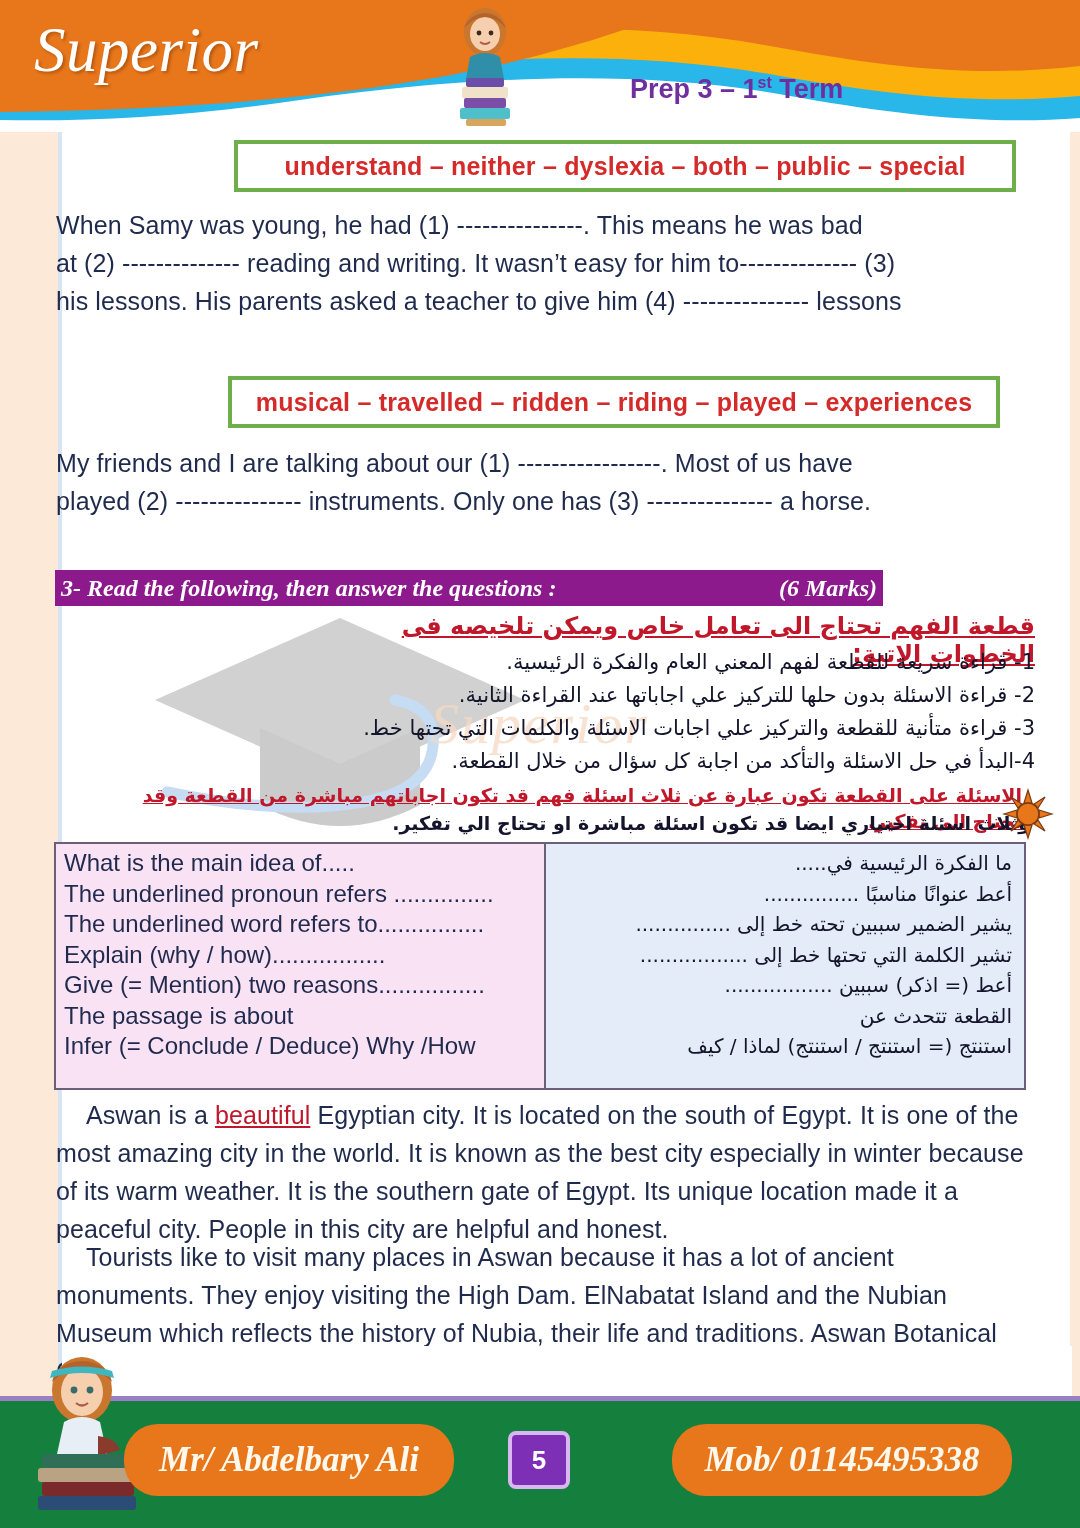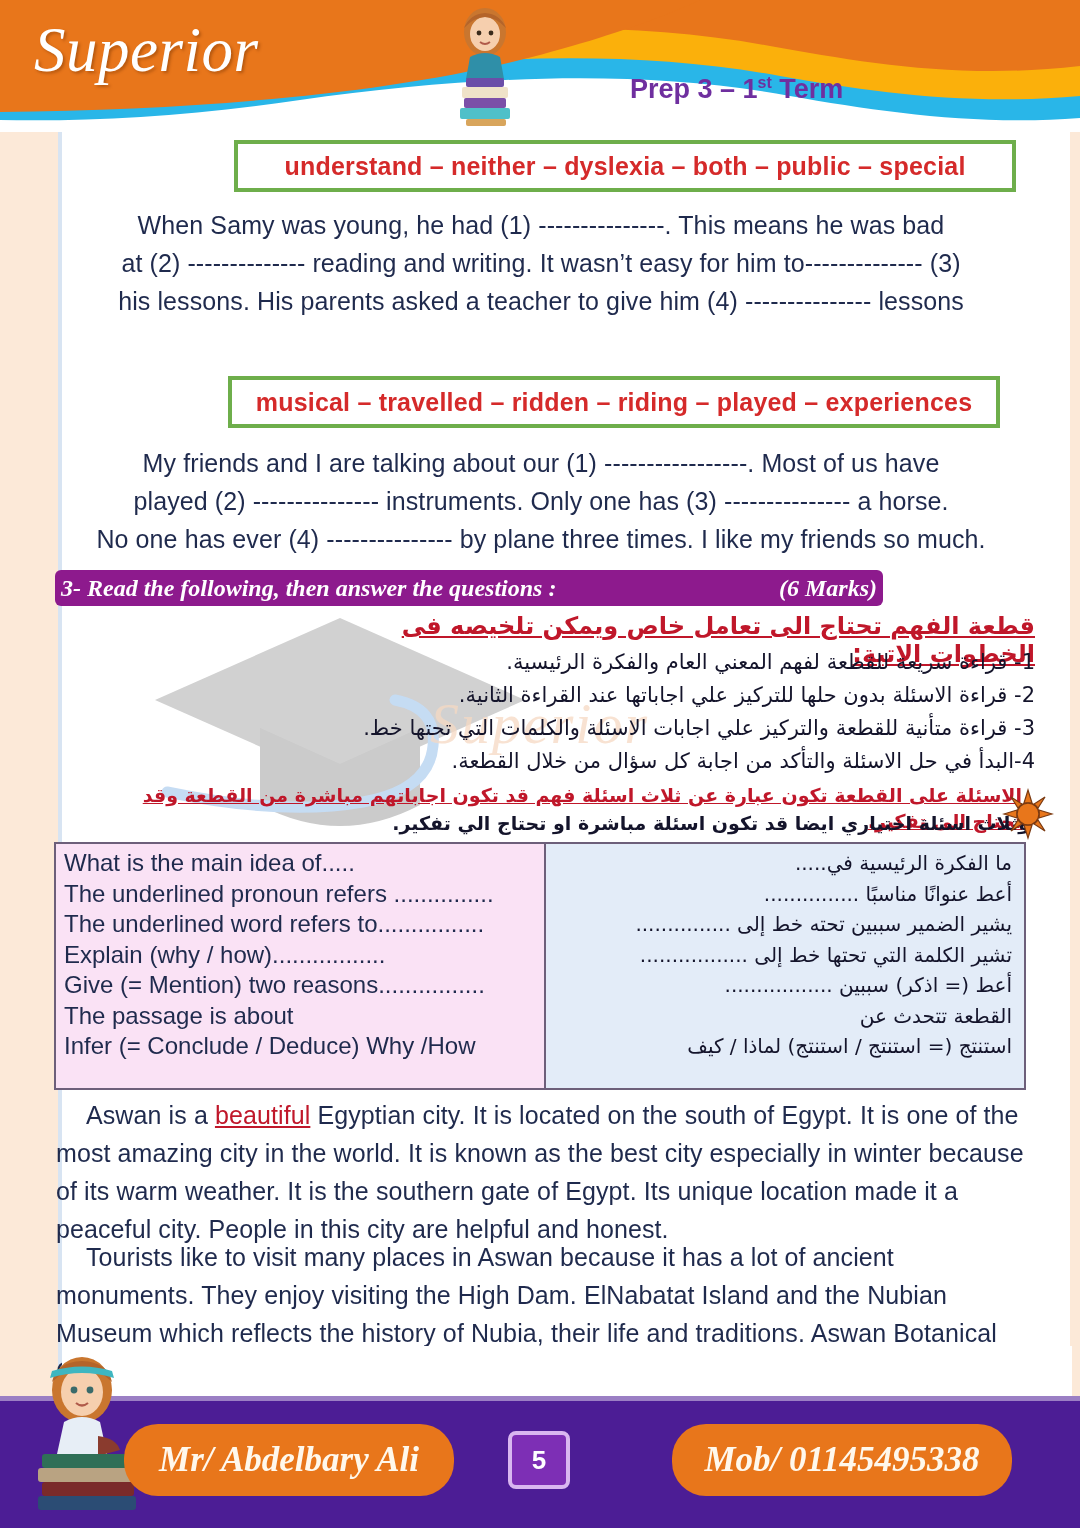--- a/index.html
+++ b/index.html
@@ -105,21 +105,20 @@
 
   
   .gapfill {
     position: absolute;
     left: 56px;
     width: 970px;
     font-size: 25px;
     line-height: 38px;
     color: #1f2a4d;
     letter-spacing: .1px;
-    text-align: center;
   }
   #gapfill-1 { top: 206px; }
   #gapfill-2 { top: 444px; }
 
   
   .section-bar {
     position: absolute;
     left: 55px;
     top: 570px;
     width: 828px;
@@ -127,21 +126,20 @@
     background: #8d1a8d;
     color: #ffffff;
     font-family: "Liberation Serif", serif;
     font-style: italic;
     font-weight: bold;
     font-size: 24px;
     line-height: 36px;
     padding: 0 6px;
     box-sizing: border-box;
     white-space: nowrap;
-    border-radius: 6px;
   }
   .section-bar .marks {
     position: absolute;
     right: 6px;
     top: 0;
   }
 
   
   .ar-block {
     position: absolute;
@@ -272,21 +270,21 @@
     text-decoration-color: #c0172a;
   }
 
   
   .footer {
     position: absolute;
     left: 0;
     top: 1396px;
     width: 1080px;
     height: 132px;
-    background: #4c1d95;
+    background: #15803d;
   }
   .footer-topline {
     position: absolute;
     left: 0; top: 0;
     width: 1080px;
     height: 5px;
     background: #9b7fc4;
   }
   .footer-whitepatch {
     position: absolute;
@@ -391,21 +389,20 @@
     <div><span>When Samy was young, he had (1) ---------------. This means he was bad</span></div>
     <div><span>at (2) -------------- reading and writing. It wasn’t easy for him to-------------- (3)</span></div>
     <div><span>his lessons. His parents asked a teacher to give him (4) --------------- lessons</span></div>
   </div>
 
   <div class="wordbank" id="wordbank-2">musical – travelled – ridden – riding – played – experiences</div>
 
   <div class="gapfill" id="gapfill-2">
     <div><span>My friends and I are talking about our (1) -----------------. Most of us have</span></div>
     <div><span>played (2) --------------- instruments. Only one has (3) --------------- a horse.</span></div>
-    <div><span>No one has ever (4) --------------- by plane three times. I like my friends so much.</span></div>
   </div>
 
   <div class="section-bar">
     <span>3- Read the following, then answer the questions :</span>
     <span class="marks">(6 Marks)</span>
   </div>
 
   <svg class="watermark" viewBox="0 0 400 280">
     <path d="M200,18 L385,100 L200,182 L15,100 Z" fill="#c9c9c9"></path>
     <path d="M120,128 L120,205 q80,42 160,0 L280,128 L200,164 Z" fill="#c2c2c2"></path>

